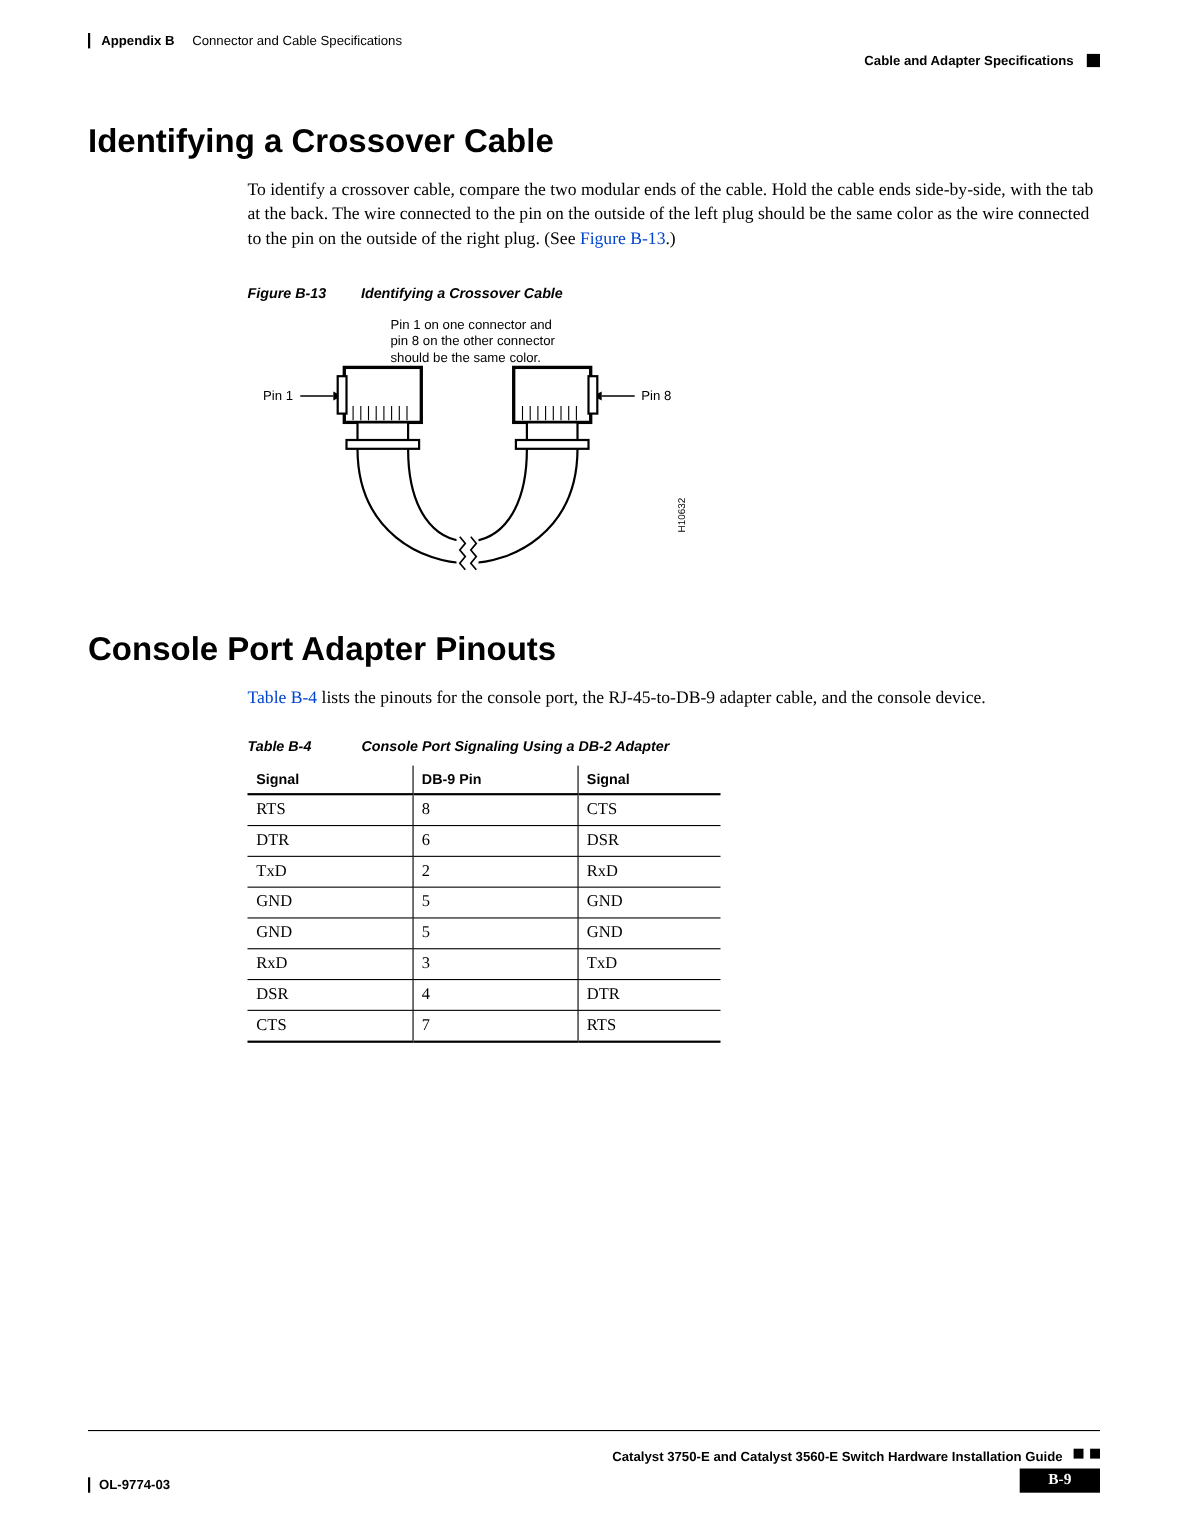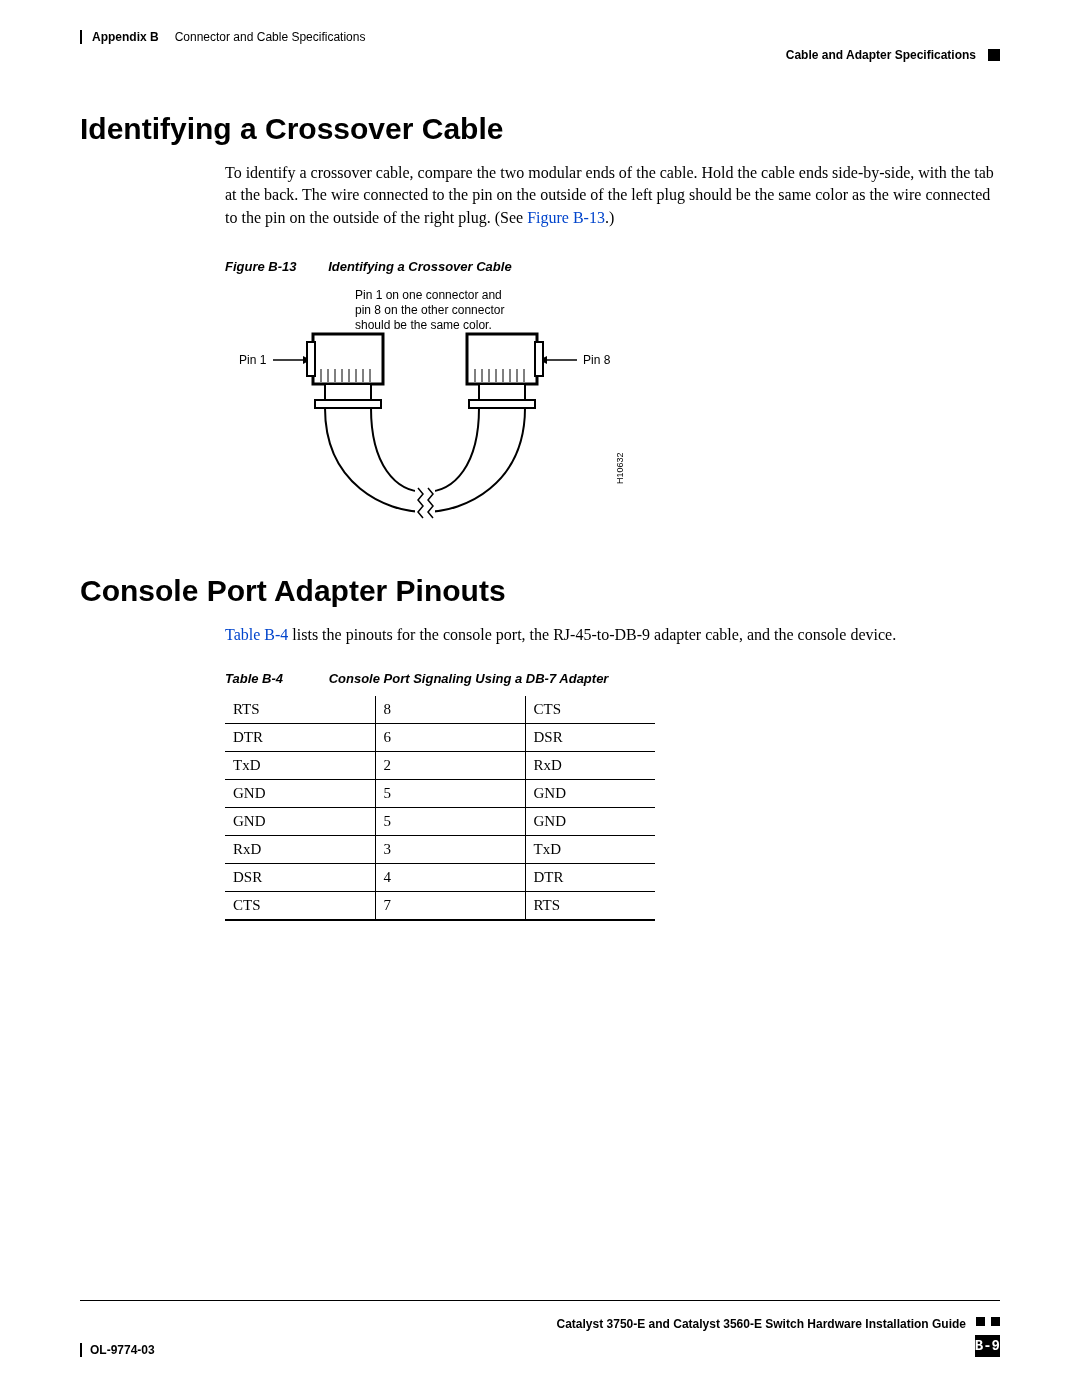--- a/index.html
+++ b/index.html
@@ -163,24 +163,24 @@
       font-weight: bold;
     }
     .footer-right {
       display: flex;
       align-items: center;
       gap: 10px;
     }
     .page-badge {
       background: #000;
       color: #fff;
-      font-family: Liberation Mono, monospace;
+      font-family: Liberation Serif, serif;
       font-weight: bold;
       font-size: 14px;
-      padding: 3px 0;
+      padding: 3px 26px;
     }
     .footer-dots {
       display: flex;
       gap: 6px;
     }
     .footer-dot {
       width: 9px;
       height: 9px;
       background: #000;
     }
@@ -270,25 +270,30 @@
     <text x="398" y="200" class="svg-id" transform="rotate(-90 398 200)">H10632</text>
   </svg>
 </div>
 
 <h2 class="section-title">Console Port Adapter Pinouts</h2>
 <p class="body-text">
   <span class="xref">Table B-4</span><span> lists the pinouts for the console port, the RJ-45-to-DB-9 adapter cable, and the console device.</span>
 </p>
 <div class="table-caption">
   <span class="tabnum">Table B-4</span>
-  <span>Console Port Signaling Using a DB-7 Adapter</span>
+  <span>Console Port Signaling Using a DB-2 Adapter</span>
 </div>
 
 <table class="pinout">
   <tbody>
+  <tr class="header2">
+    <td class="col1">Signal</td>
+    <td class="col2">DB-9 Pin</td>
+    <td class="col3">Signal</td>
+  </tr>
   <tr class="data">
         <td class="col1">RTS</td>
         <td class="col2">8</td>
         <td class="col3">CTS</td>
       </tr>
   <tr class="data">
         <td class="col1">DTR</td>
         <td class="col2">6</td>
         <td class="col3">DSR</td>
       </tr>

